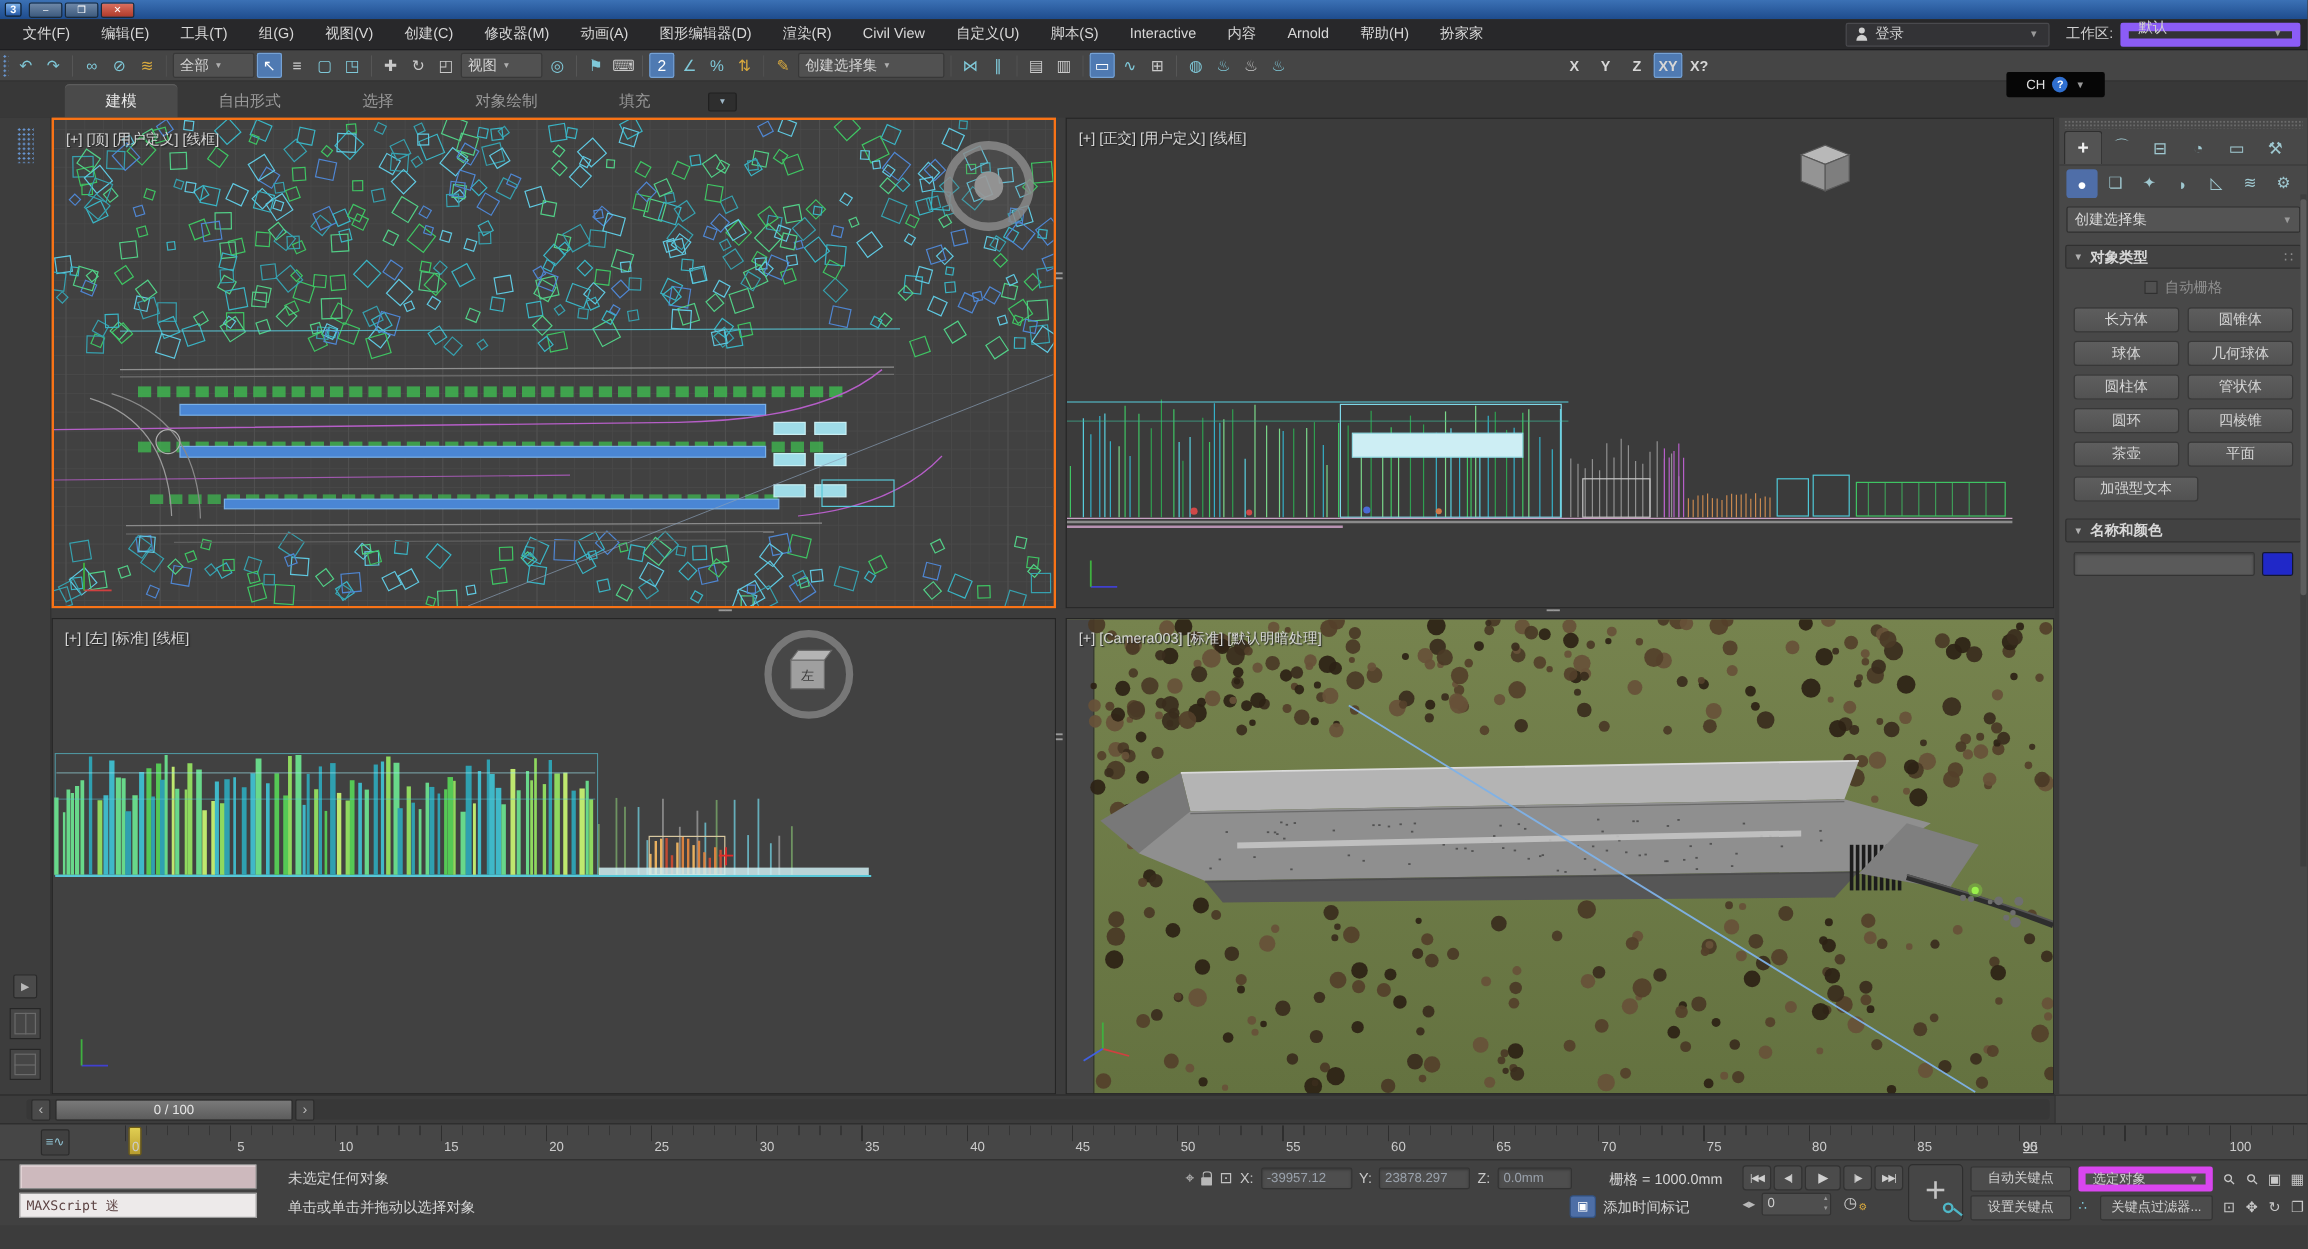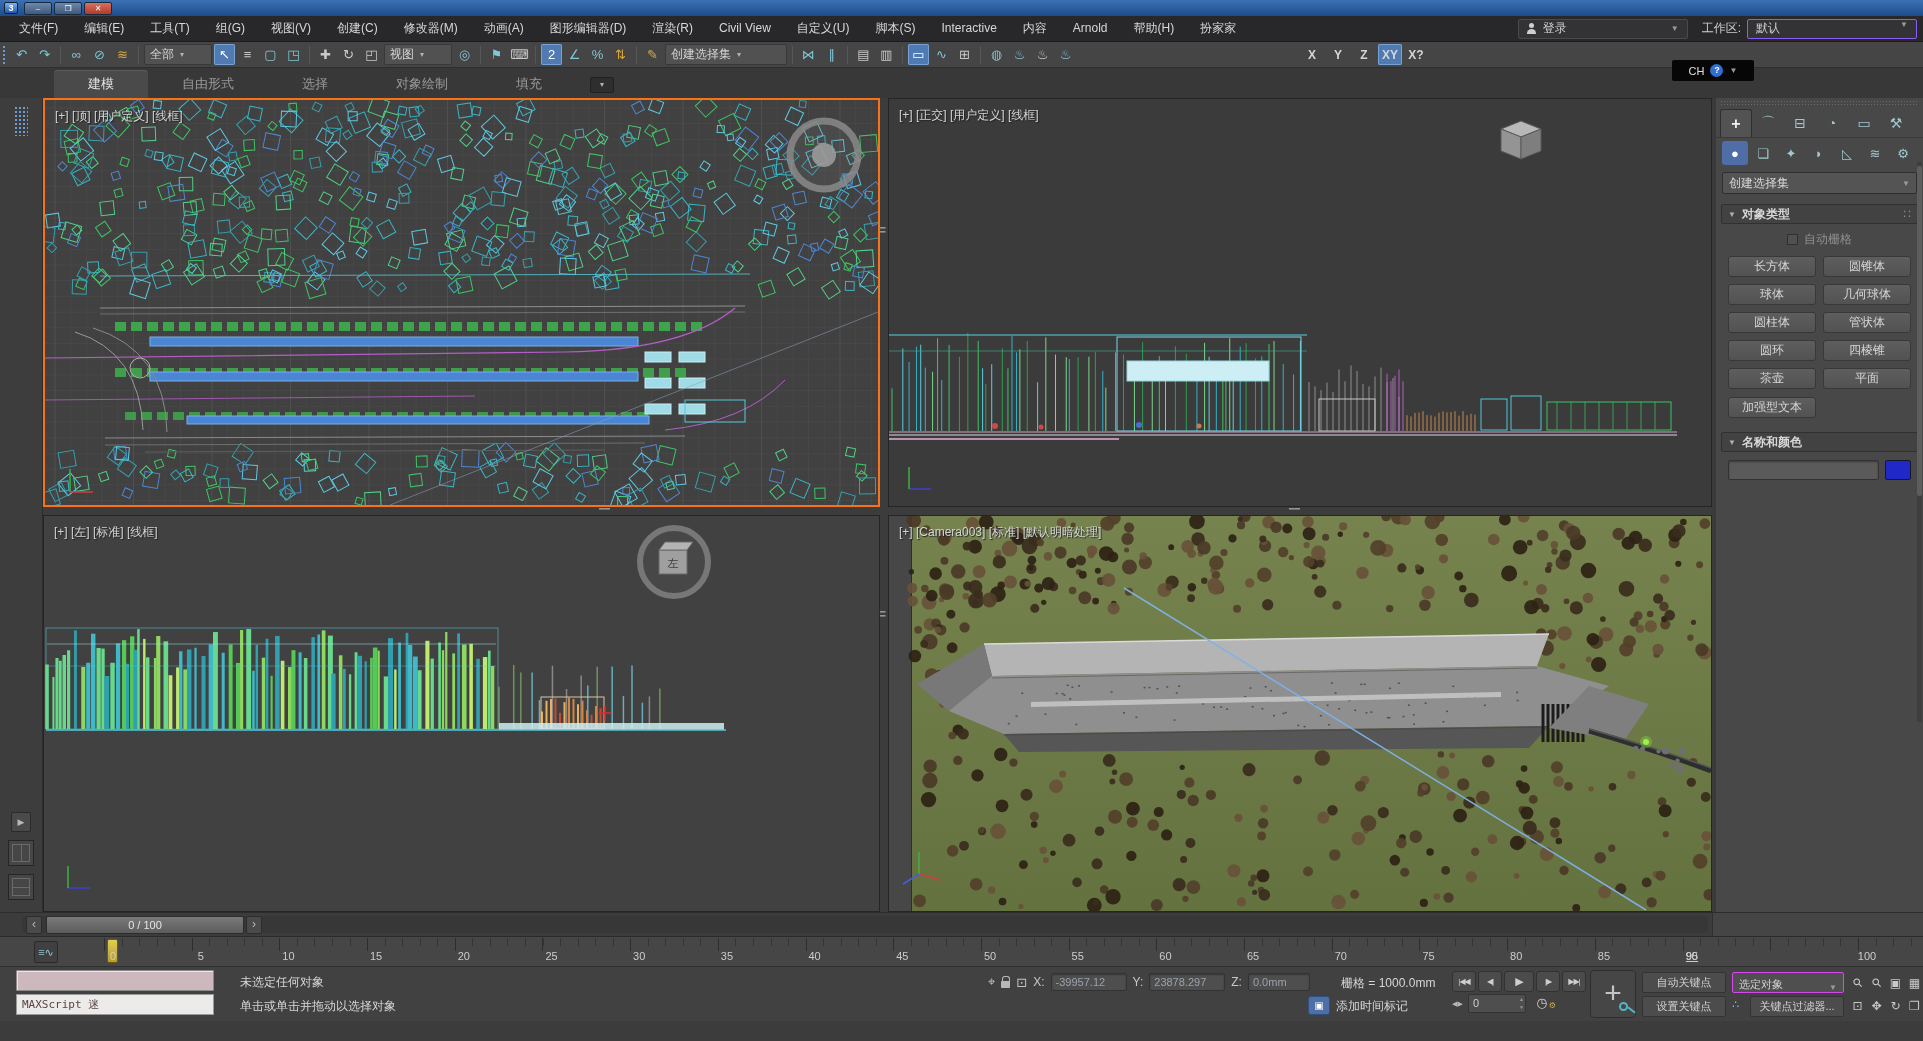--- a/index.html
+++ b/index.html
@@ -21,22 +21,22 @@
   .menubar { height:26px; background:#28282a; display:flex; align-items:center; padding:0 6px; border-bottom:1px solid #1c1c1e; }
   .menu-item { color:#d8d8d8; font-size:12px; padding:0 13px; line-height:25px; cursor:default; }
   .menu-spacer { flex:1; }
   .login-box { display:flex; align-items:center; gap:6px; background:#333336; border:1px solid #4a4a4e; border-radius:2px;
     height:20px; padding:0 8px; width:170px; color:#cfcfcf; font-size:12px; margin-right:14px; }
   .person-icon { width:10px; height:11px; position:relative; }
   .person-icon::before { content:""; position:absolute; top:0; left:2.5px; width:5px; height:5px; border-radius:50%; background:#cfcfcf; }
   .person-icon::after { content:""; position:absolute; bottom:0; left:0.5px; width:9px; height:5px; border-radius:5px 5px 0 0; background:#cfcfcf; }
   .dd-arrow { margin-left:auto; font-size:8px; color:#9a9a9a; }
   .ws-label { color:#cfcfcf; font-size:12px; margin-right:6px; }
-  .ws-box { display:flex; align-items:flex-start; background:#333336; border:1px solid #8b5cf6; border-radius:2px;
-    height:20px; padding:0 8px; width:170px; color:#cfcfcf; font-size:12px; }
+  .ws-box { display:flex; align-items:flex-end; background:#333336; border:7px solid #8b5cf6; border-radius:2px;
+    height:20px; padding:0 8px; width:150px; color:#cfcfcf; font-size:12px; }
 
   
   .toolbar { height:26px; background:#454545; display:flex; align-items:center; padding:0 4px 0 10px; border-bottom:1px solid #2e2e2e; position:relative; }
   .toolbar::before { content:""; position:absolute; left:2px; top:3px; bottom:3px; width:5px;
     background:radial-gradient(#6a9ad8 0.8px, transparent 1px); background-size:4px 4px; }
   .tbtn { display:inline-flex; align-items:center; justify-content:center; min-width:21px; height:21px; margin:0 1px;
     border-radius:2px; color:#c9c9c9; font-size:13px; cursor:default; }
   .tbtn .tl { font-size:12px; }
   .tbtn.on { background:#4f7ab2; box-shadow:inset 0 0 0 1px #76a2d4; color:#fff; }
   .tbtn.dd { background:#515151; border:1px solid #383838; padding:0 5px; min-width:68px; justify-content:flex-start; color:#d4d4d4; }
@@ -99,21 +99,21 @@
   .cp-rollout { margin:6px 5px 0; background:#424242; border:1px solid #303030; border-radius:2px; height:20px;
     display:flex; align-items:center; padding:0 6px; color:#d8d8d8; font-size:12px; font-weight:bold; }
   .cp-rollout .arr { font-size:8px; color:#b0b0b0; margin-right:6px; font-weight:normal; }
   .cp-rollout .dots { margin-left:auto; color:#8a8a8a; font-weight:normal; }
   .cp-row { display:flex; align-items:center; justify-content:center; gap:6px; margin-top:7px; }
   .cp-check { width:11px; height:11px; background:#505050; border:1px solid #303030; }
   .cp-checklabel { color:#8f8f8f; font-size:12px; }
   .cp-grid { display:grid; grid-template-columns:1fr 1fr; gap:7px 7px; padding:8px 12px 0; }
   .cp-btn { height:21px; background:linear-gradient(#5e5e5e,#525252); border:1px solid #383838; border-radius:3px;
     color:#d6d6d6; font-size:12px; text-align:center; line-height:19px; }
-  .cp-wide { margin:8px 0 0 12px; width:88px; }
+  .cp-wide { margin:8px 0 0 12px; width:104px; }
   .cp-namerow { display:flex; gap:6px; padding:8px 12px 0; align-items:center; }
   .cp-input { flex:1; height:20px; background:#5a5a5a; border:1px solid #333; border-radius:2px; box-shadow:inset 0 1px 2px #3a3a3a; }
   .cp-swatch { width:26px; height:20px; border:1px solid #14182e; border-radius:2px; }
   .cp-scroll { position:absolute; right:1px; top:64px; width:5px; height:560px; background:#3e3e3e; }
   .cp-thumb { position:absolute; top:4px; left:0; width:5px; height:330px; background:#5d5d5d; border-radius:2px; }
 
   
   .timeline { height:24px; display:flex; }
   .tl-left { width:1712px; background:#3c3c3c; position:relative; border-top:1px solid #2c2c2c; }
   .tl-track { position:absolute; left:22px; right:4px; top:3px; height:17px; background:#373737; border-radius:3px; }
@@ -166,22 +166,22 @@
   .spin { position:absolute; right:1px; top:0; color:#9a9a9a; font-size:5px; line-height:8px; }
   .clock-btn { width:26px; height:19px; color:#c8c8c8; font-size:13px; line-height:18px; text-align:center; position:relative; }
   .clock-btn i { position:absolute; right:-1px; bottom:-2px; font-style:normal; font-size:8px; color:#d8a93e; }
   .key-btn { position:absolute; left:1590px; top:3px; width:46px; height:48px; background:#464646; border:1px solid #2e2e2e;
     border-radius:4px; color:#c4c4c4; font-size:30px; text-align:center; line-height:44px; }
   .key-hook { position:absolute; right:7px; bottom:6px; width:9px; height:9px; border:2px solid #4fb8c8; border-radius:50%; }
   .key-hook::after { content:""; position:absolute; left:6px; top:5px; width:9px; height:2px; background:#4fb8c8; transform:rotate(38deg); }
   .sk-btn { position:absolute; width:84px; height:21px; background:#4c4c4c; border:1px solid #333; border-radius:2px;
     color:#d2d2d2; font-size:11px; text-align:center; line-height:19px; }
   .autokey { left:1642px; top:5px; } .setkey { left:1642px; top:29px; }
-  .selset { position:absolute; left:1732px; top:5px; width:112px; height:21px; background:#4f4f4f; border:1px solid #d946ef;
-    border-radius:2px; color:#d2d2d2; font-size:11px; display:flex; align-items:flex-end; padding:0 6px; }
+  .selset { position:absolute; left:1732px; top:5px; width:112px; height:21px; background:#4f4f4f; border:6px solid #d946ef;
+    border-radius:2px; color:#d2d2d2; font-size:11px; display:flex; align-items:center; padding:0 6px; }
   .walkkey { position:absolute; left:1732px; top:31px; color:#7fc8d8; font-size:11px; }
   .keyfilter { left:1750px; top:29px; width:94px; }
   .navcluster { position:absolute; left:1848px; top:4px; display:grid; grid-template-columns:repeat(4,19px); grid-auto-rows:23px; }
   .nav-btn { color:#c8c8c8; font-size:12px; display:flex; align-items:center; justify-content:center; }
   .c-mag { transform:rotate(-45deg); }
 </style>
 </head>
 <body>
 
 <div class="app" data-name="3ds-max-window">

